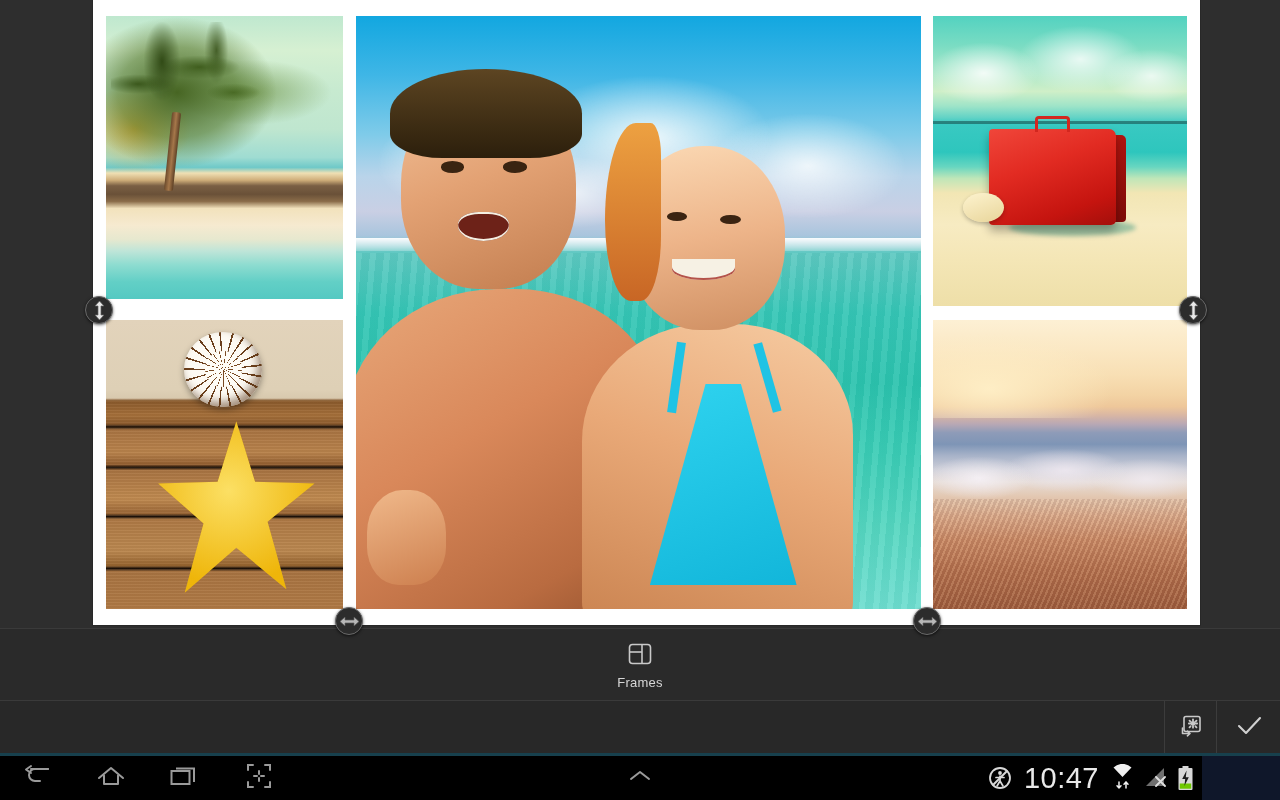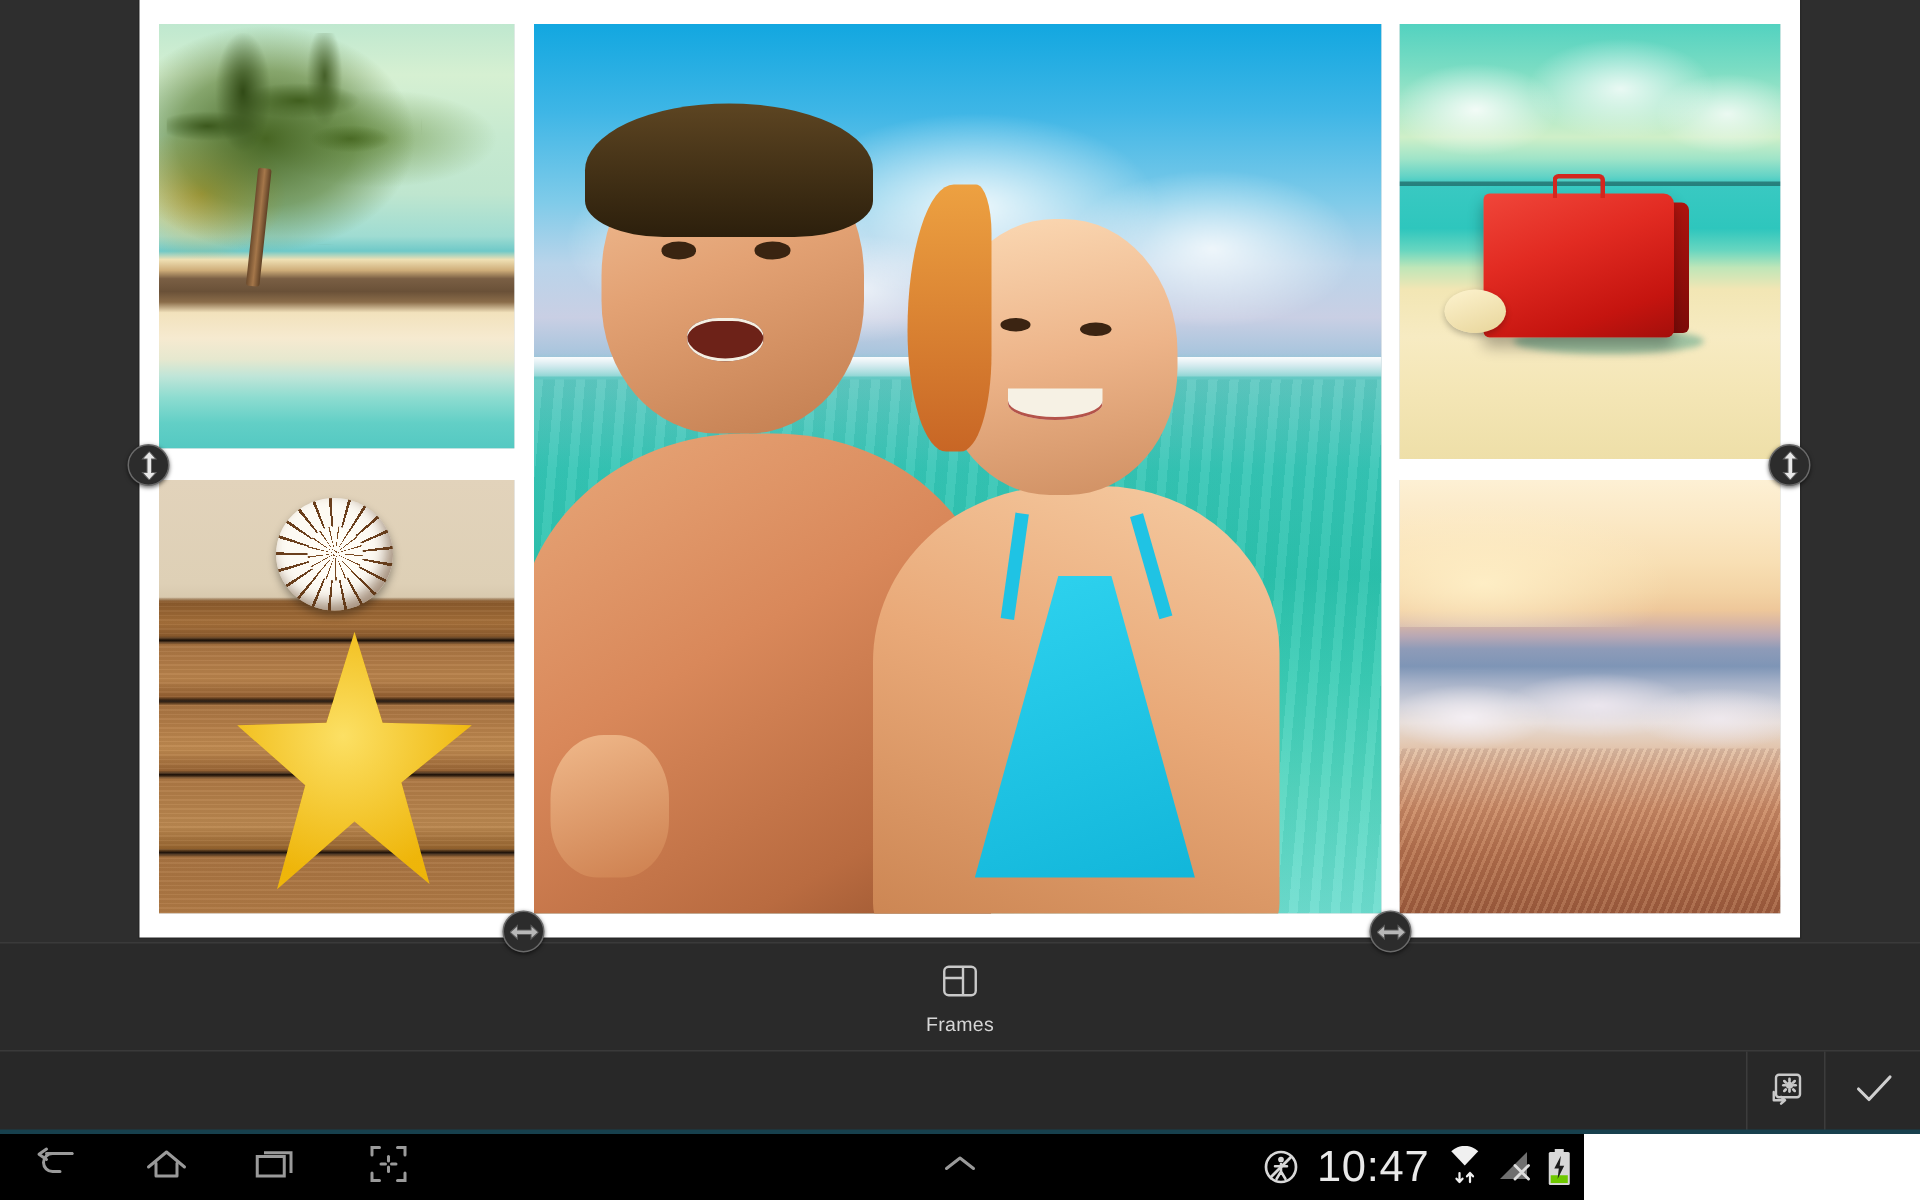--- a/index.html
+++ b/index.html
@@ -1,19 +1,19 @@
 <!DOCTYPE html>
 <html><head>
 <meta charset="utf-8">
 <style>
   * { margin:0; padding:0; box-sizing:border-box; }
   html,body{ width:1280px; height:800px; overflow:hidden; background:#000;
     font-family:"Liberation Sans", sans-serif; -webkit-font-smoothing:antialiased; }
 
-  #app { position:relative; width:1280px; height:800px; background:#ffffff; }
+  #app { position:relative; width:1280px; height:800px; background:#0f172a; }
 
   
   #editor-area{ position:absolute; left:0; top:0; width:1280px; height:628px;
     background:#2e2e2e; }
 
   
   #collage-canvas{ position:absolute; left:93px; top:0px; width:1107px; height:625px;
     background:#ffffff; box-shadow:0 0 0 1px rgba(0,0,0,.12); }
 
   .cell{ position:absolute; overflow:hidden; background:#cfd6d8; }
@@ -235,21 +235,21 @@
     background:#282828; border-top:1px solid #3a3a3a; }
   #action-group{ position:absolute; right:0; top:0; height:54px; display:flex; }
   .act{ width:52px; height:54px; display:flex; align-items:center; justify-content:center;
     border-left:1px solid #3c3c3c; cursor:pointer; }
   #act-confirm{ width:64px; }
 
   #accent-line{ position:absolute; left:0; top:753px; width:1280px; height:3px;
     background:#17404d; }
 
   
-  #navbar{ position:absolute; left:0; top:756px; width:1056px; height:44px; background:#000; }
+  #navbar{ position:absolute; left:0; top:756px; width:1202px; height:44px; background:#000; }
   #nav-left{ position:absolute; left:0; top:0; height:44px; display:flex; align-items:center; }
   .navbtn{ width:74px; height:44px; display:flex; align-items:center; justify-content:center;
     cursor:pointer; }
   #nav-center{ position:absolute; left:614px; top:0; width:52px; height:44px;
     display:flex; align-items:center; justify-content:center; cursor:pointer; }
   #statusbar{ position:absolute; right:8px; top:0; height:44px; display:flex;
     align-items:center; gap:9px; }
   #clock{ font-size:29px; color:#e9e9e9; font-weight:400; letter-spacing:.5px;
     line-height:1; margin:0 2px; }
   .sysicon{ display:flex; align-items:center; justify-content:center; }

